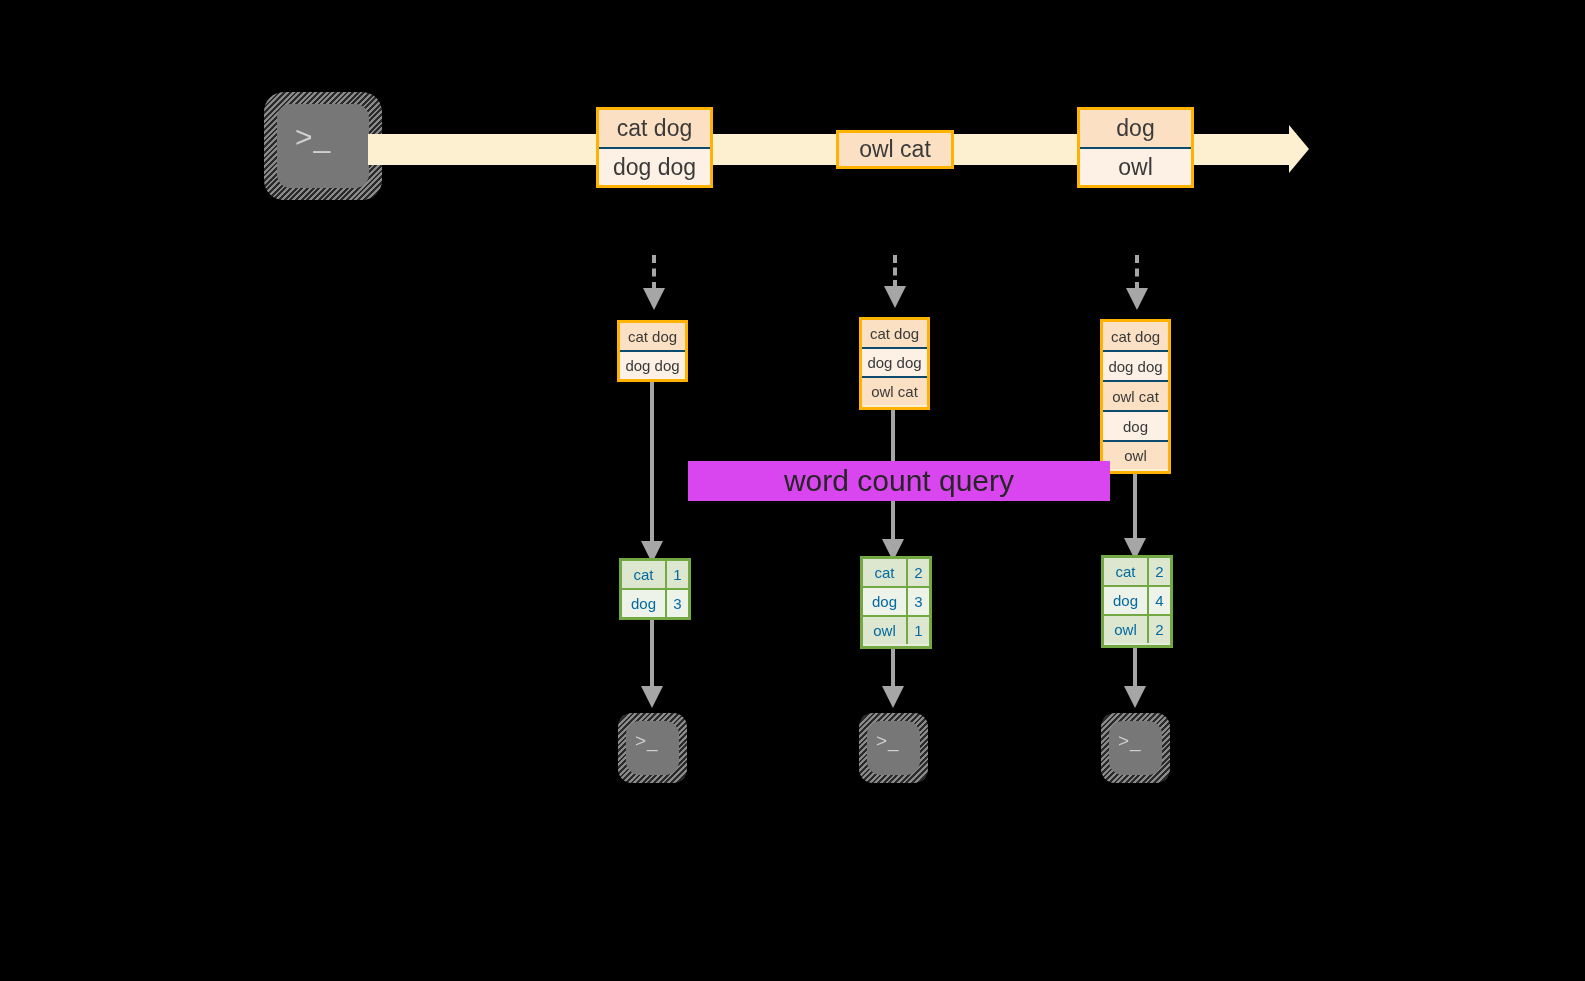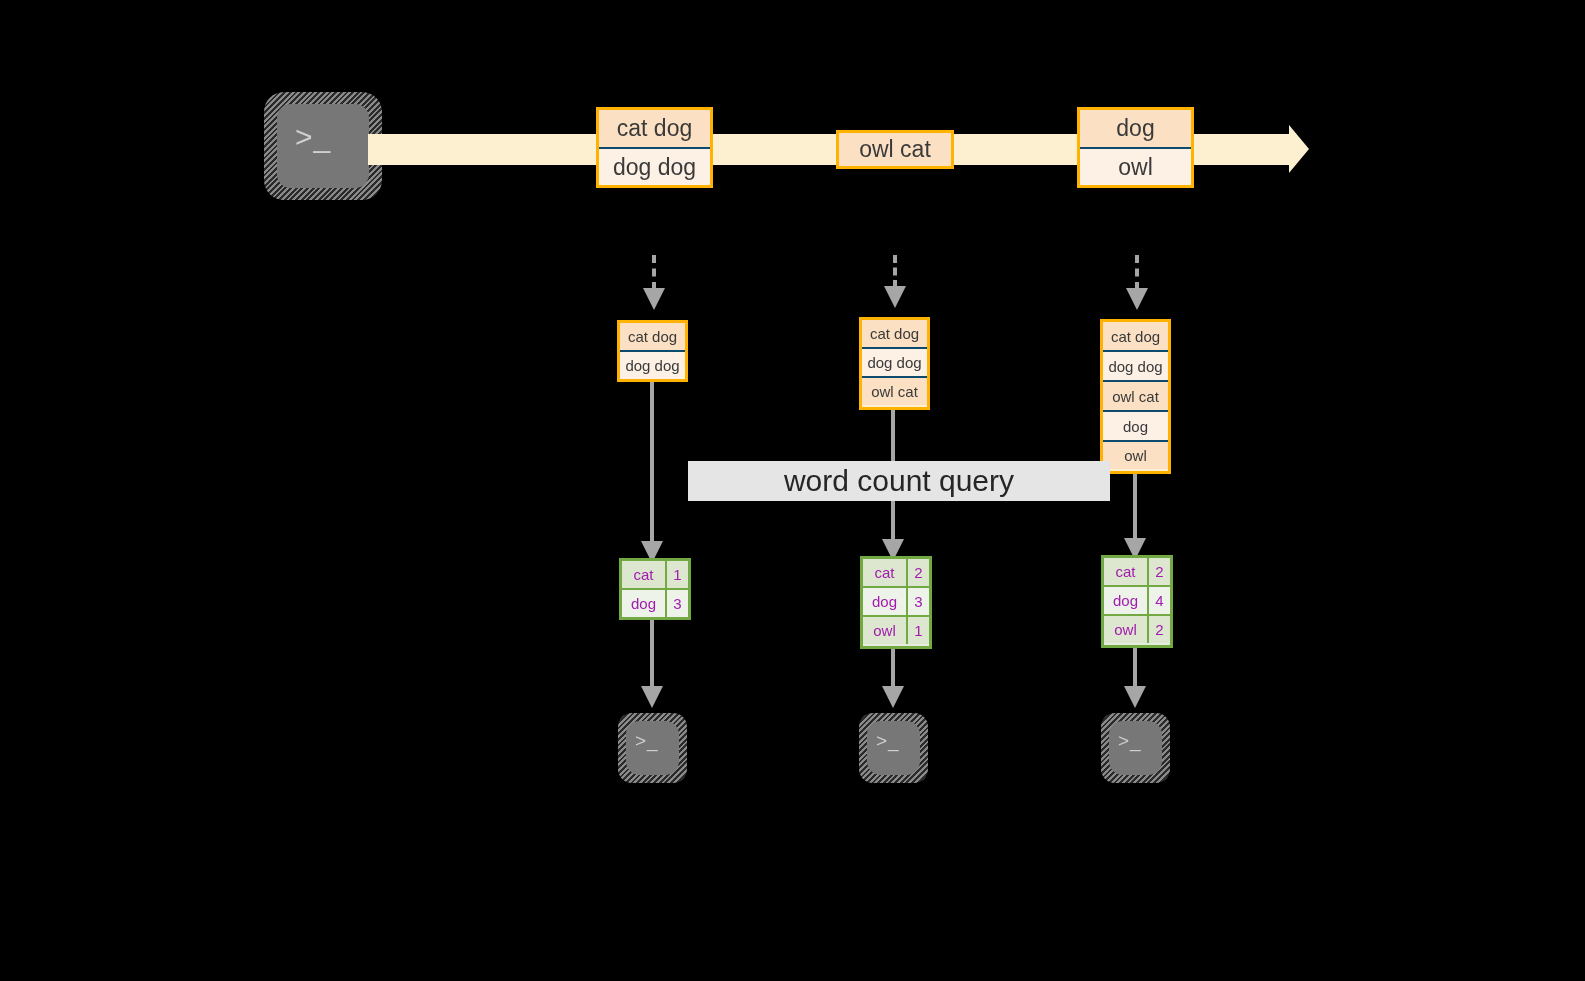--- a/index.html
+++ b/index.html
@@ -84,21 +84,21 @@
     display: flex;
     box-sizing: border-box;
     border-bottom: 2px solid #73A942;
   }
   .resrow:last-child { border-bottom: none; }
   .rescell {
     box-sizing: border-box;
     display: flex;
     align-items: center;
     justify-content: center;
-    color: #a21caf;
+    color: #0369a1;
     white-space: nowrap;
   }
   .rescell.word { border-right: 2px solid #73A942; }
   .resrow.shade-a .rescell { background: #DDE7D0; }
   .resrow.shade-b .rescell { background: #EEF3E9; }
 
   
   .conn-line {
     position: absolute;
     background: #A6A6A6;
@@ -113,21 +113,21 @@
     position: absolute;
     width: 0; height: 0;
     border-left: 11px solid transparent;
     border-right: 11px solid transparent;
     border-top: 22px solid #A6A6A6;
   }
 
   
   .query-band {
     position: absolute;
-    background: #e5e5e5;
+    background: #d946ef;
     display: flex;
     align-items: center;
     justify-content: center;
   }
   .query-band span {
     color: #262626;
     white-space: nowrap;
   }
 </style>
 </head>

